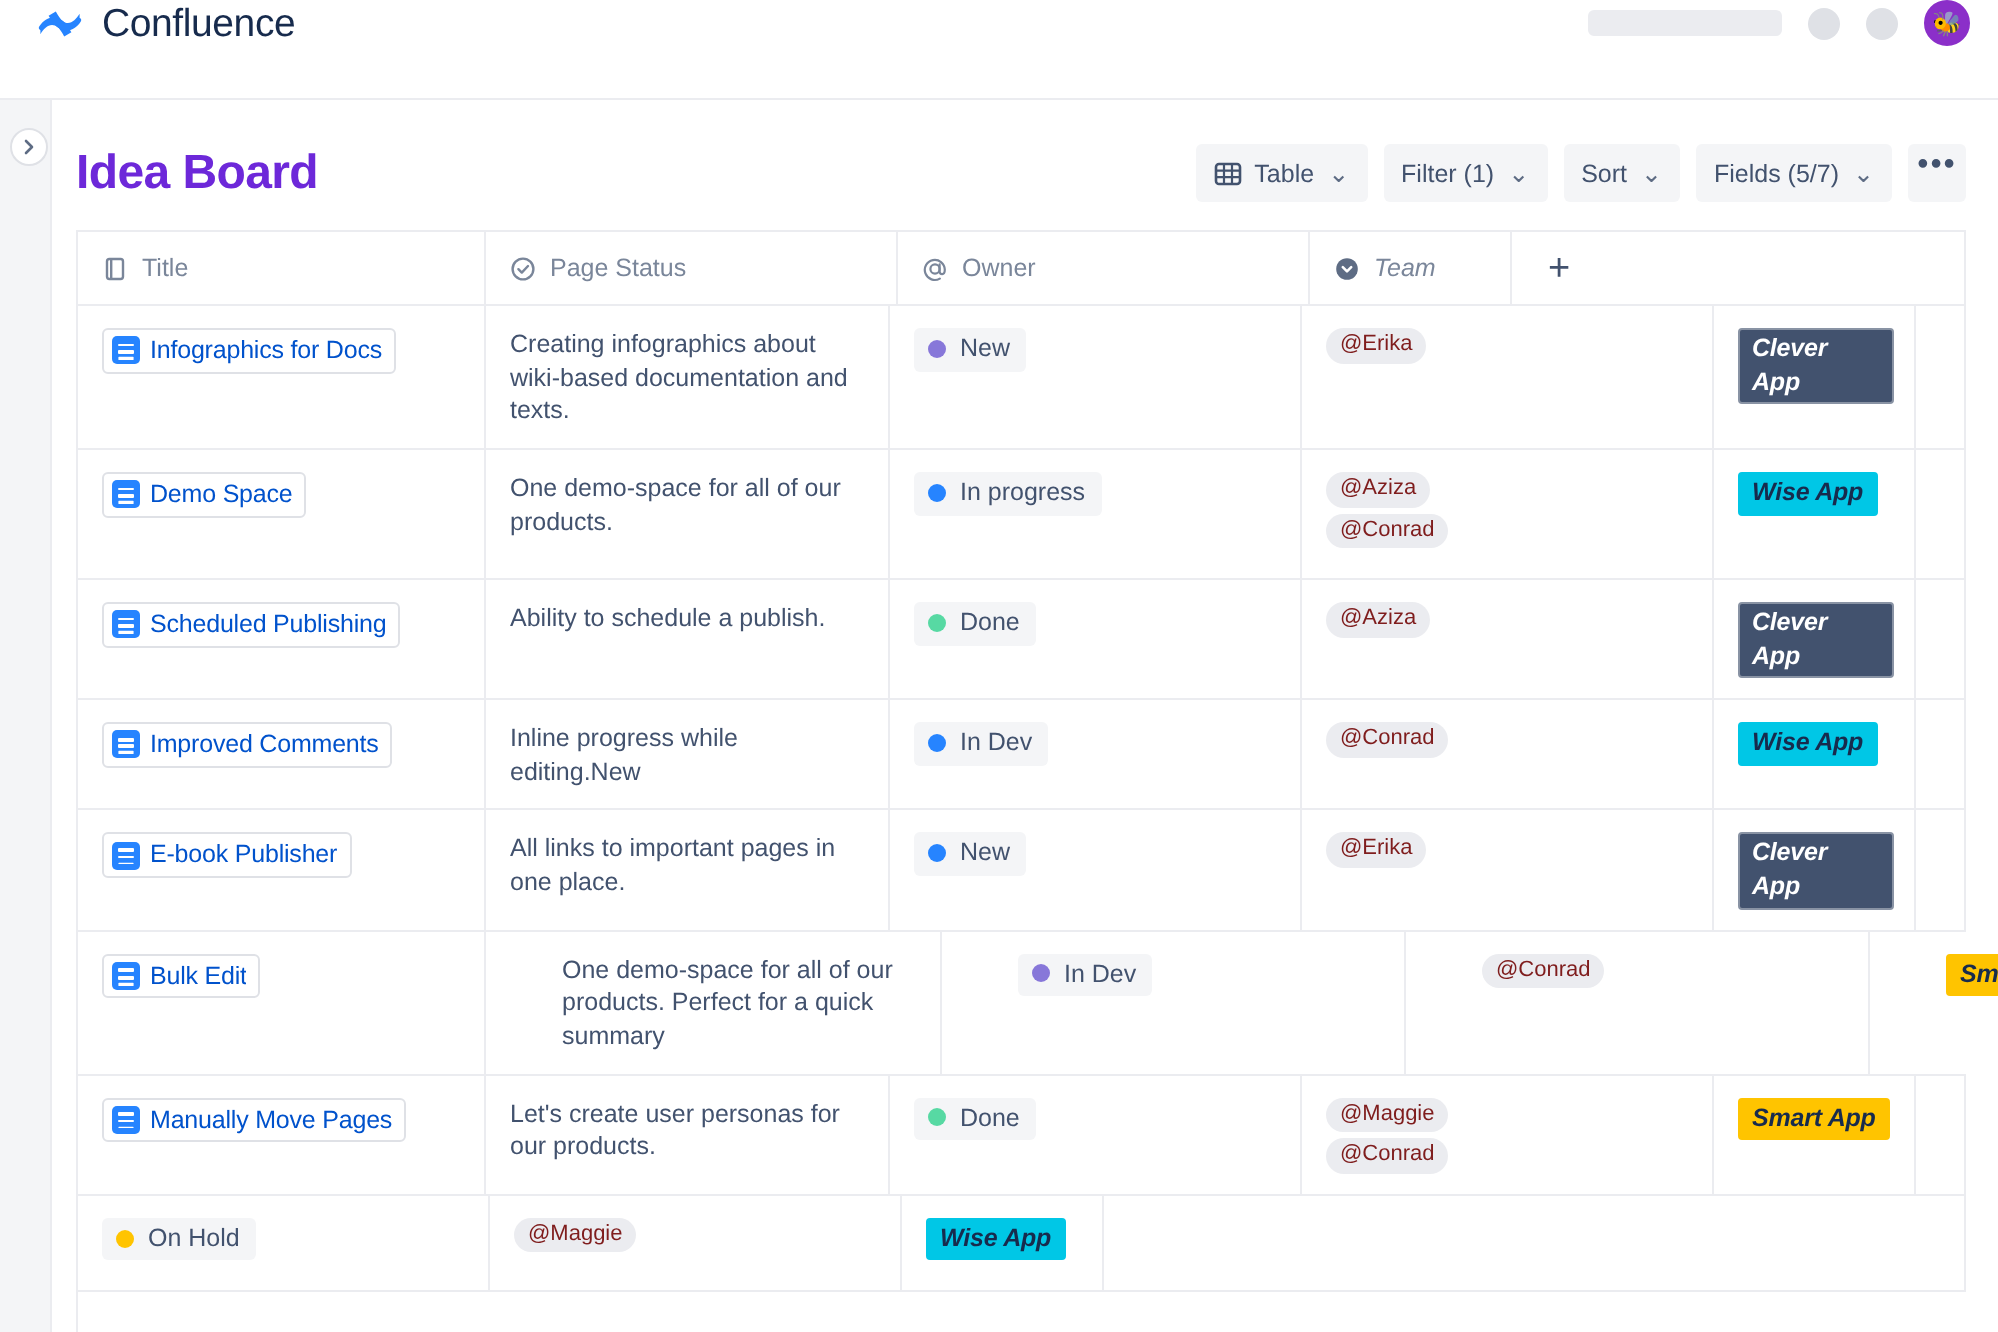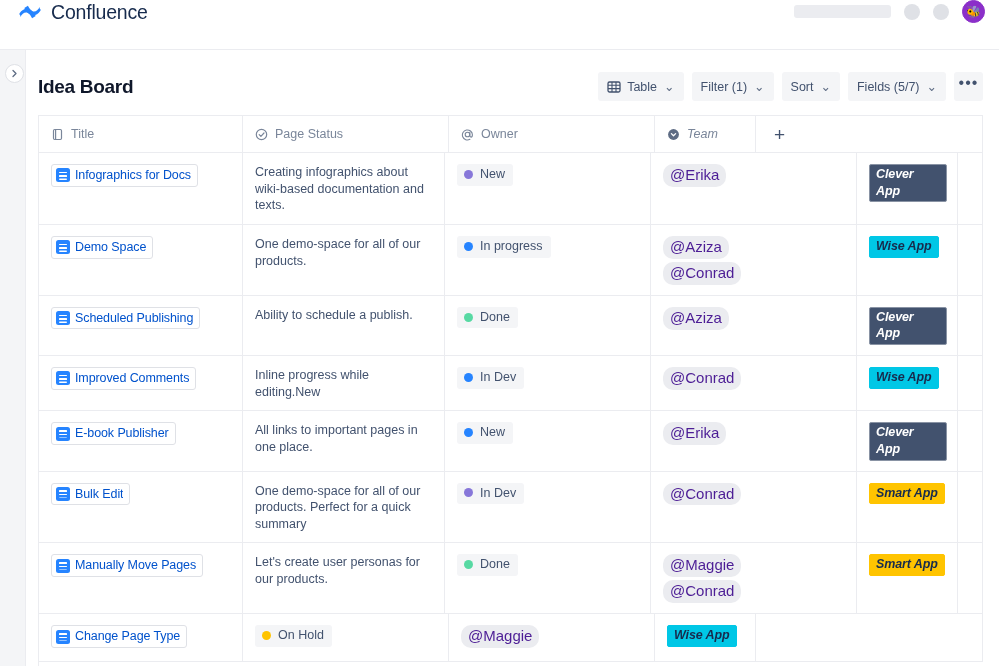--- a/index.html
+++ b/index.html
@@ -106,23 +106,23 @@
     padding: 0 16px 0 12px;
   }
 
   
   .page-head {
     display: flex;
     align-items: center;
     padding: 22px 0 14px 0;
   }
   .page-title {
-    font-size: 19px;
+    font-size: 24px;
     font-weight: 700;
-    color: #0f172a;
+    color: #6d28d9;
     letter-spacing: -0.3px;
   }
   .toolbar {
     margin-left: auto;
     display: flex;
     align-items: center;
     gap: 8px;
   }
   .tb-btn {
     height: 29px;
@@ -270,22 +270,22 @@
     flex: none;
   }
 
   
   .owner-list { display: flex; flex-direction: column; align-items: flex-start; gap: 3px; }
   .owner-chip {
     display: inline-block;
     padding: 1px 7px 2px 7px;
     border-radius: 10px;
     background: #EBECF0;
-    color: #4c1d95;
-    font-size: 15px;
+    color: #7f1d1d;
+    font-size: 11px;
     cursor: pointer;
   }
 
   
   .team-badge {
     display: inline-block;
     padding: 1px 6px 2px 6px;
     border-radius: 2px;
     font-size: 12.5px;
     font-weight: 700;
@@ -500,21 +500,21 @@
                 <span>New</span>
               </span></div>
             <div class="cell c-owner">
               <div class="owner-list">
                 <span class="owner-chip">@Erika</span>
               </div>
             </div>
             <div class="cell c-team"><span class="team-badge" style="background: rgb(66, 82, 110); color: rgb(255, 255, 255); border: 1px solid rgb(137, 147, 164);">Clever App</span></div>
             <div class="cell c-plus"></div>
           </div>
-          <div class="trow" style="min-height: 67px;">
+          <div class="trow" style="min-height: 67px; gap: 26px;">
             <div class="cell c-title"><span class="title-chip">
                 <span class="page-ico"></span>
                 <span class="title-text">Bulk Edit</span>
               </span></div>
             <div class="cell c-desc">One demo-space for all of our products. Perfect for a quick summary</div>
             <div class="cell c-status"><span class="status-chip">
                 <span class="dot" style="background: rgb(135, 119, 217);"></span>
                 <span>In Dev</span>
               </span></div>
             <div class="cell c-owner">
@@ -538,24 +538,20 @@
             <div class="cell c-owner">
               <div class="owner-list">
                 <span class="owner-chip">@Maggie</span>
                 <span class="owner-chip">@Conrad</span>
               </div>
             </div>
             <div class="cell c-team"><span class="team-badge" style="background: rgb(255, 196, 0); color: rgb(23, 43, 77); border: 1px solid rgb(255, 196, 0);">Smart App</span></div>
             <div class="cell c-plus"></div>
           </div>
           <div class="trow" style="min-height: 48px;">
-            <div class="cell c-title"><span class="title-chip">
-                <span class="page-ico"></span>
-                <span class="title-text">Change Page Type</span>
-              </span></div>
             <div class="cell c-status"><span class="status-chip">
                 <span class="dot" style="background: rgb(255, 196, 0);"></span>
                 <span>On Hold</span>
               </span></div>
             <div class="cell c-owner">
               <div class="owner-list">
                 <span class="owner-chip">@Maggie</span>
               </div>
             </div>
             <div class="cell c-team"><span class="team-badge" style="background: rgb(0, 199, 230); color: rgb(23, 43, 77); border: 1px solid rgb(0, 199, 230);">Wise App</span></div>

